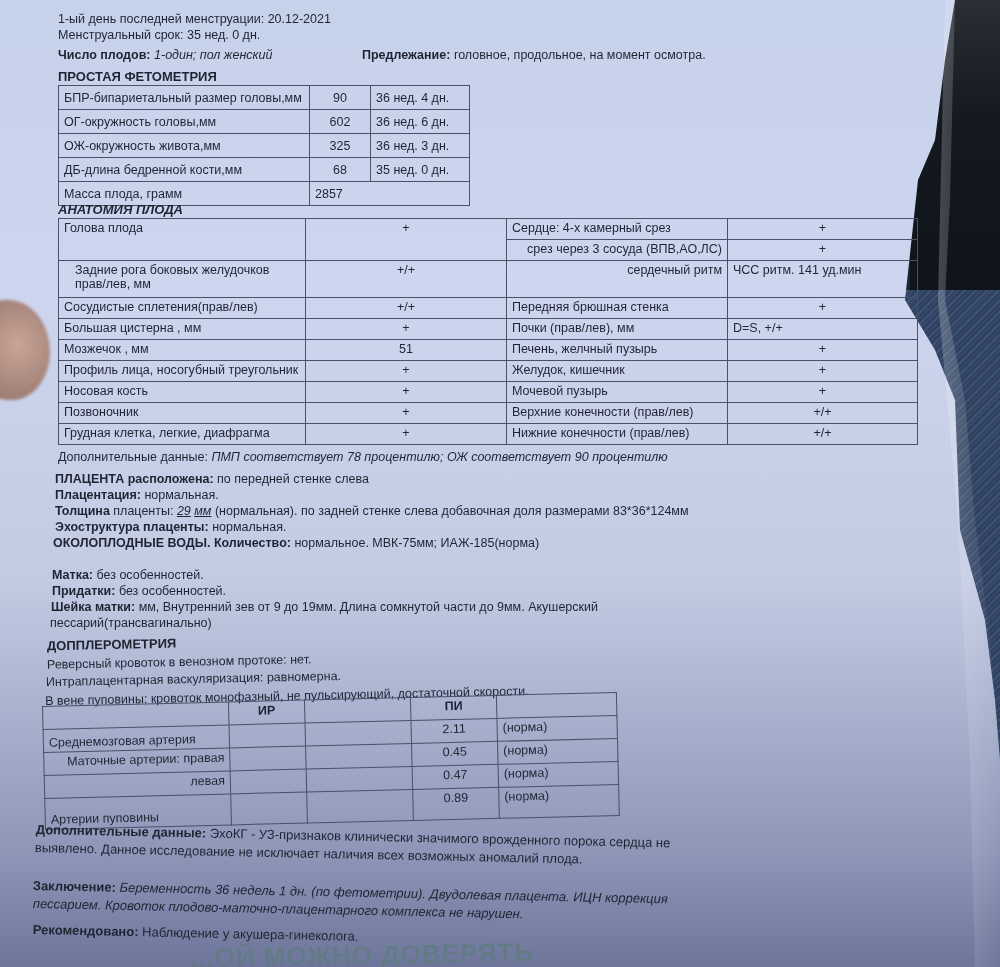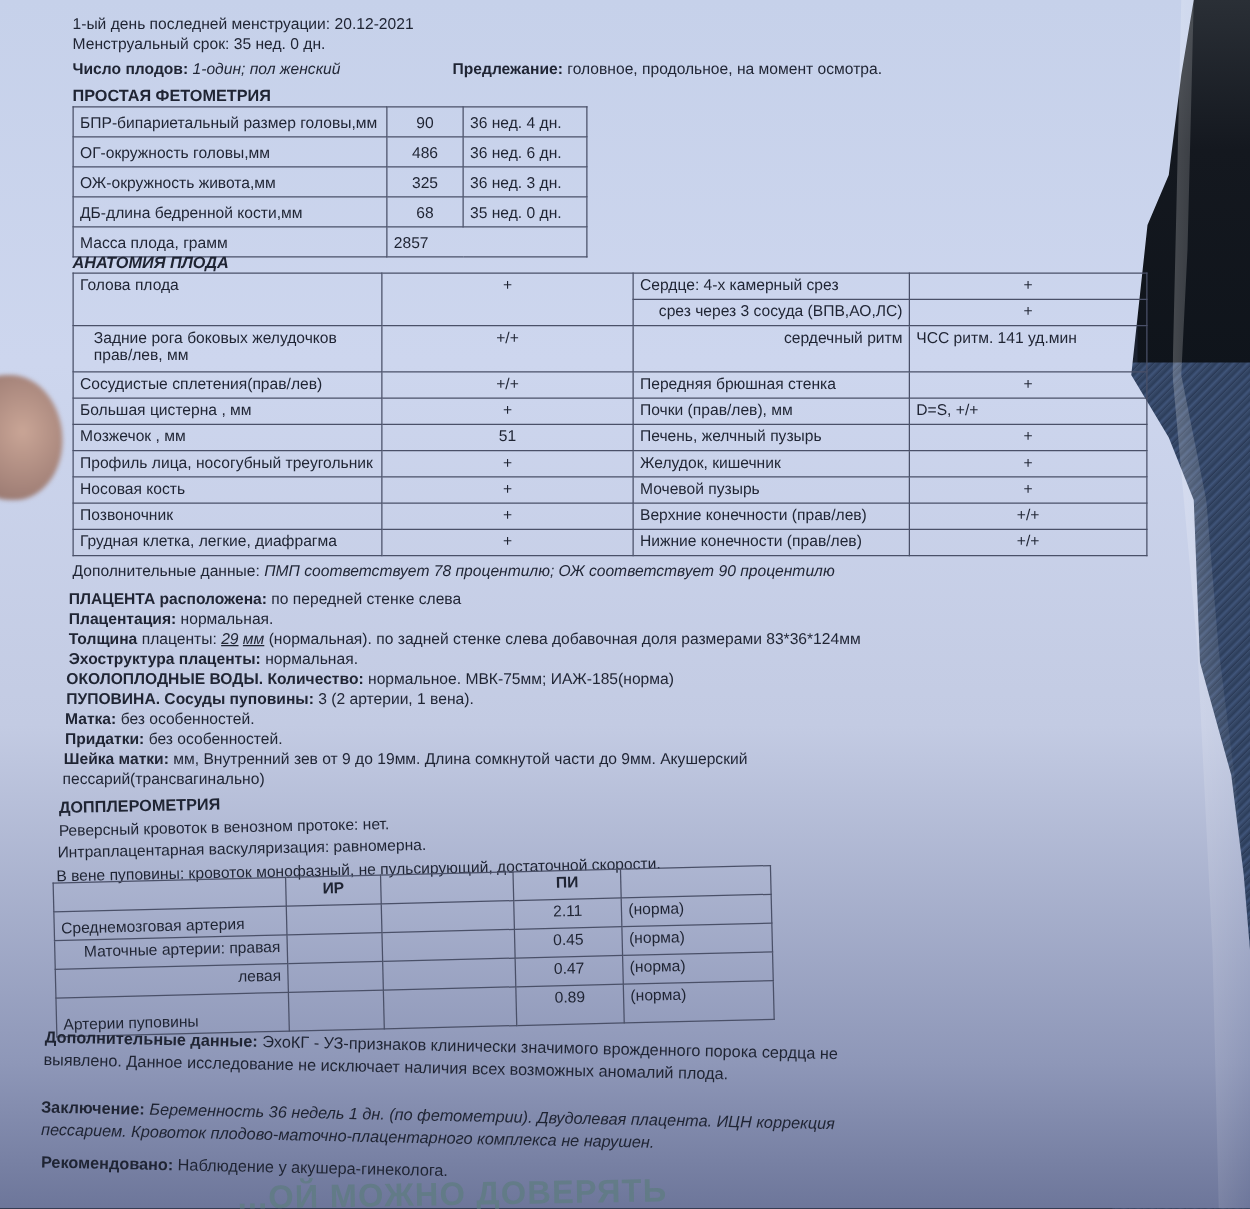--- a/index.html
+++ b/index.html
@@ -77,21 +77,21 @@
   <div class="abs title" style="left:58px; top:69px;">ПРОСТАЯ ФЕТОМЕТРИЯ</div>
   <table class="fet" style="left:58px; top:85px; width:412px;">
     <tbody>
         <tr>
       <td style="width:240px;">БПР-бипариетальный размер головы,мм</td>
       <td class="c" style="width:50px;">90</td>
       <td>36 нед. 4 дн.</td>
     </tr>
     <tr>
       <td>ОГ-окружность головы,мм</td>
-      <td class="c">486</td>
+      <td class="c">602</td>
       <td>36 нед. 6 дн.</td>
     </tr>
     <tr>
       <td>ОЖ-окружность живота,мм</td>
       <td class="c">325</td>
       <td>36 нед. 3 дн.</td>
     </tr>
     <tr>
       <td>ДБ-длина бедренной кости,мм</td>
       <td class="c">68</td>
@@ -189,24 +189,20 @@
     <span>(нормальная). по задней стенке слева добавочная доля размерами 83*36*124мм</span>
   </div>
   <div class="abs" style="left:55px; top:520px;">
     <span class="b">Эхоструктура плаценты:</span>
     <span>нормальная.</span>
   </div>
   <div class="abs" style="left:53px; top:536px;">
     <span class="b">ОКОЛОПЛОДНЫЕ ВОДЫ. Количество:</span>
     <span>нормальное. МВК-75мм; ИАЖ-185(норма)</span>
   </div>
-  <div class="abs" style="left:53px; top:552px;">
-    <span class="b">ПУПОВИНА. Сосуды пуповины:</span>
-    <span>3 (2 артерии, 1 вена).</span>
-  </div>
   <div class="abs" style="left:52px; top:568px;">
     <span class="b">Матка:</span>
     <span>без особенностей.</span>
   </div>
   <div class="abs" style="left:52px; top:584px;text-align:center;">
     <span class="b">Придатки:</span>
     <span>без особенностей.</span>
   </div>
   <div class="abs" style="left:51px; top:600px;">
     <span class="b">Шейка матки:</span>

